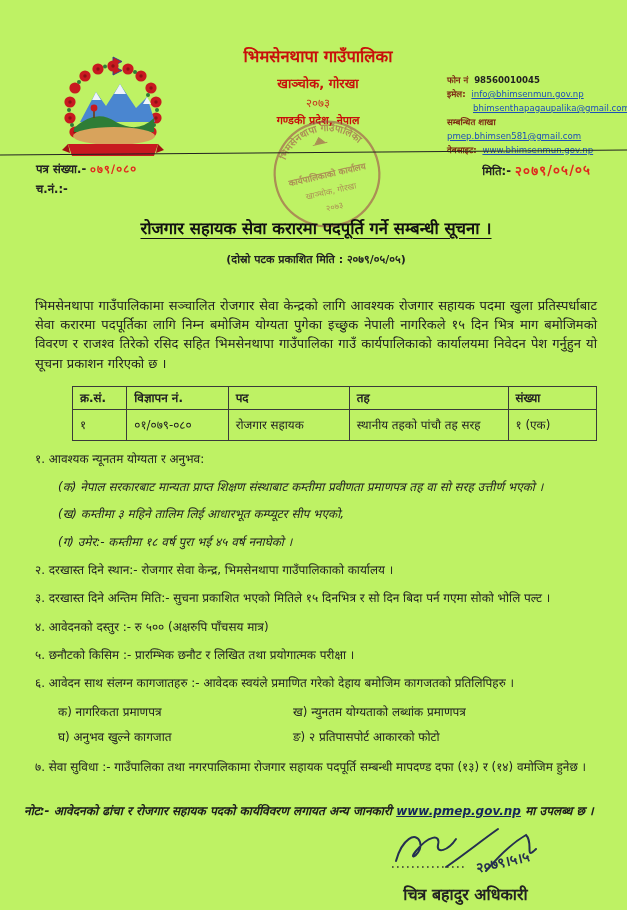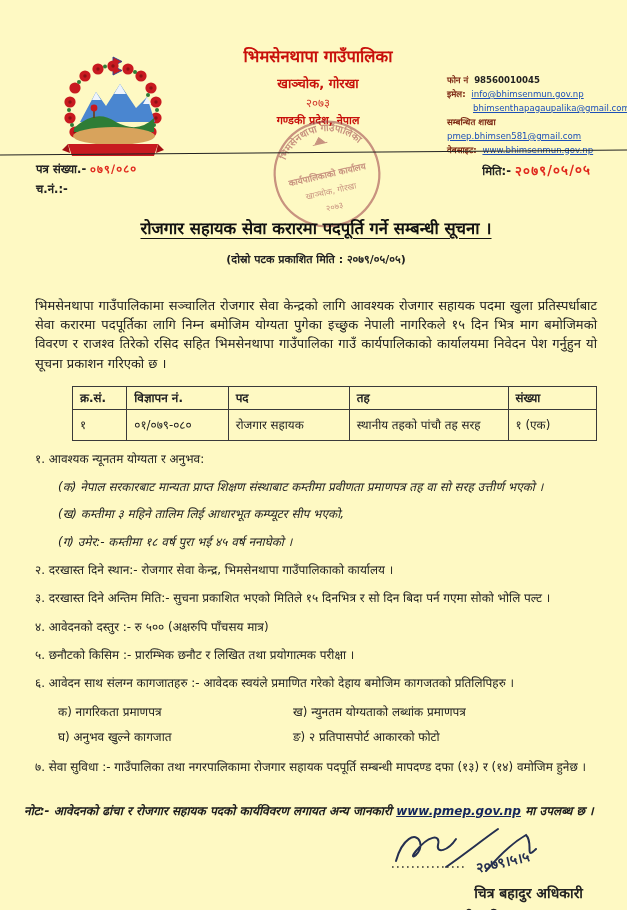--- a/index.html
+++ b/index.html
@@ -1,18 +1,18 @@
 <!DOCTYPE html>
 <html><head>
 <meta charset="utf-8">
 <style>
   html,body{margin:0;padding:0;background:#e8e8e8;}
   .page{
     position:relative;width:627px;height:910px;margin:0 auto;
-    background:#fef9c3;overflow:hidden;
+    background:#bef264;overflow:hidden;
     font-family:"DejaVu Sans","Liberation Sans",sans-serif;
     color:#2a2a2a;
   }
   
   .logo{position:absolute;left:56px;top:56px;width:114px;height:110px;}
   .head-center{position:absolute;left:168px;width:300px;top:44px;text-align:center;color:#c8100b;}
   .head-muni{font-size:16.5px;font-weight:bold;}
   .head-office{font-size:25px;font-weight:bold;margin-top:3px;letter-spacing:.5px;}
   .head-addr{font-size:13px;font-weight:bold;margin-top:7px;}
   .head-year{font-size:11.5px;margin-top:3px;opacity:.85;}
@@ -46,21 +46,21 @@
   .sub{margin-top:9.5px;padding-left:23px;line-height:1.5;font-style:italic;}
   .docs{margin-top:9.5px;padding-left:23px;display:flex;}
   .docs .dcell-l{width:235px;}
   .li7{margin-top:10.5px;line-height:2.05;max-width:560px;}
   .note{margin:20px 0 0 -11px;font-size:12px;font-style:italic;font-weight:600;line-height:2.15;color:#1c1c1c;max-width:585px;}
   .note .link{color:#15265c;font-weight:bold;}
   
   .sig-block{width:235px;margin:2px 14px 0 auto;text-align:center;}
   .sig-art{position:relative;height:56px;}
   .sig-art svg{position:absolute;left:38px;top:0;}
-  .sig-name{font-size:14px;font-weight:bold;color:#222;text-align:right;}
+  .sig-name{font-size:16px;font-weight:bold;color:#222;}
   .sig-title{font-size:10px;font-weight:bold;color:#222;margin-top:5px;}
 </style>
 </head>
 <body>
 
 <div class="page">
 
   <svg class="logo" viewBox="0 0 110 110">
 
     <path d="M55,1 l9,4.5 -9,4.5 9,4.5 -9,4.5 Z" fill="#c81a20" stroke="#27418e" stroke-width="0.9"></path>

